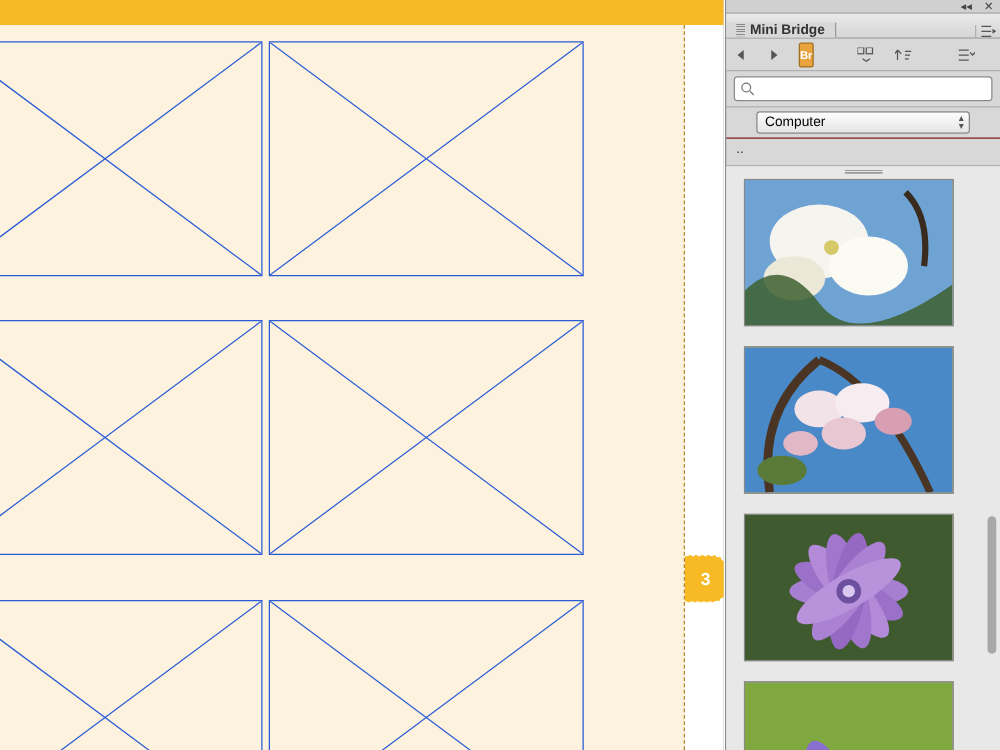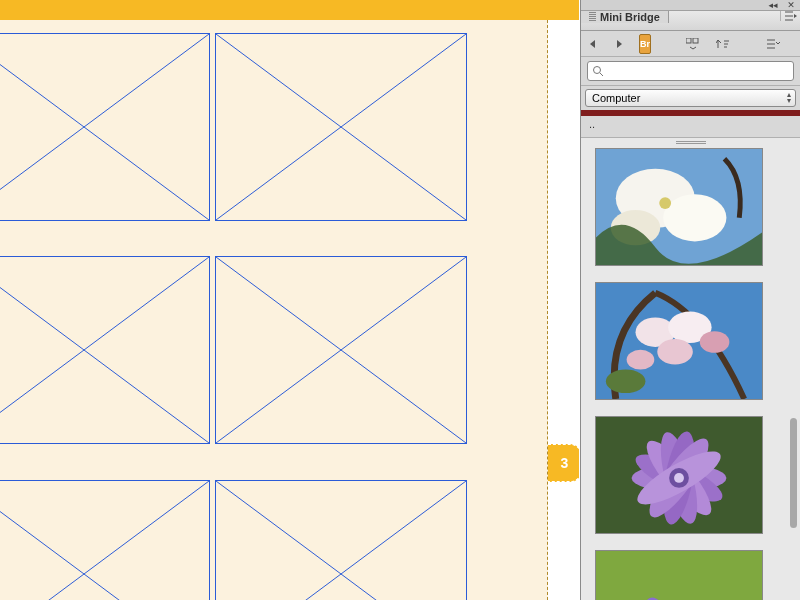--- a/index.html
+++ b/index.html
@@ -9,35 +9,35 @@
 .top-bar { position: absolute; top: 0; left: 0; right: 0; height: 20px; background: #f7b924; }
 .page { position: absolute; top: 20px; left: 0; width: 548px; bottom: 0; background: #fcf2de; border-right: 1px dashed #b08a2a; }
 .frame { position: absolute; border: 1px solid #2a5bd7; }
 .frame svg { position: absolute; top: 0; left: 0; width: 100%; height: 100%; }
 .frame svg line { stroke: #2a5bd7; stroke-width: 1; }
 .page-tab { position: absolute; background: #f7b924; color: #fff; font-size: 14px; font-weight: bold; width: 34px; height: 38px; display: flex; align-items: center; justify-content: center; border-top-right-radius: 12px; border-bottom-right-radius: 12px; border: 1px dashed #fff; border-left: none; }
 .gap { width: 1px; height: 600px; background: #fff; }
 .panel { width: 220px; height: 600px; background: #d8d8d8; display: flex; flex-direction: column; border-left: 1px solid #8a8a8a; }
 .panel-top { height: 11px; background: #d0d0d0; border-bottom: 1px solid #a0a0a0; display: flex; justify-content: flex-end; align-items: center; padding: 0 4px; gap: 8px; }
 .tiny-icon { width: 10px; height: 8px; display: flex; align-items: center; justify-content: center; color: #444; font-size: 9px; cursor: pointer; }
-.panel-tab-row { height: 20px; background: linear-gradient(#e9e9e9,#d6d6d6); border-bottom: 1px solid #9a9a9a; display: flex; align-items: flex-start; }
+.panel-tab-row { height: 20px; background: linear-gradient(#e9e9e9,#d6d6d6); border-bottom: 1px solid #9a9a9a; display: flex; align-items: flex-end; }
 .panel-tab { display: flex; align-items: center; gap: 4px; padding: 0 8px; background: #d8d8d8; border-right: 1px solid #9a9a9a; font-weight: bold; font-size: 11px; color: #333; }
 .grip { display: inline-block; width: 7px; height: 10px; background: repeating-linear-gradient(to bottom,#888 0,#888 1px,transparent 1px,transparent 2px); }
 .panel-tab-spacer { flex: 1; }
 .panel-menu { width: 20px; display: flex; align-items: center; justify-content: center; cursor: pointer; border-left: 1px solid #b0b0b0; }
 .toolbar { height: 26px; background: #d8d8d8; border-bottom: 1px solid #b0b0b0; display: flex; align-items: center; padding: 0 6px; gap: 14px; }
 .tool-btn { width: 20px; height: 20px; display: flex; align-items: center; justify-content: center; cursor: pointer; color: #444; border: 1px solid transparent; border-radius: 2px; }
 .tool-btn.br { background: #e8a33d; color: #fff; font-size: 9px; font-weight: bold; border: 1px solid #a07020; }
 .tool-sep { width: 1px; height: 18px; background: #a0a0a0; margin: 0 3px; }
 .tool-flex { flex: 1; }
 .search-row { padding: 4px 6px; border-bottom: 1px solid #b0b0b0; }
 .search-box { display: flex; align-items: center; height: 20px; background: #fff; border: 1px solid #8a8a8a; border-radius: 3px; padding: 0 4px; }
 .search-box svg { width: 12px; height: 12px; }
 .search-box input { flex: 1; border: none; outline: none; font-size: 11px; padding-left: 4px; background: transparent; }
-.dropdown-row { padding: 3px 4px; border-bottom: 6px solid #7f1d1d; }
+.dropdown-row { padding: 3px 24px; border-bottom: 1px solid #7f1d1d; }
 .dropdown { height: 18px; background: linear-gradient(#fdfdfd,#e4e4e4); border: 1px solid #8a8a8a; border-radius: 3px; display: flex; align-items: center; padding: 0 6px; font-size: 11px; cursor: pointer; position: relative; }
 .dropdown .dd-arrows { position: absolute; right: 4px; font-size: 8px; line-height: 6px; color: #555; }
 .path-row { height: 22px; padding: 2px 8px; font-size: 11px; color: #333; border-bottom: 1px solid #b0b0b0; }
 .thumb-area { flex: 1; background: #e8e8e8; position: relative; overflow: hidden; }
 .thumb-grip { height: 8px; display: flex; align-items: center; justify-content: center; }
 .thumb-grip-inner { width: 30px; height: 3px; background: repeating-linear-gradient(to bottom,#999 0,#999 1px,transparent 1px,transparent 2px); }
 .thumb-list { position: absolute; top: 10px; left: 14px; right: 20px; bottom: 0; overflow: hidden; }
 .thumb { width: 168px; height: 118px; margin-bottom: 16px; background: #99a889; border: 1px solid #888; position: relative; overflow: hidden; }
 .thumb svg { width: 100%; height: 100%; display: block; }
 .scroll-thumb { position: absolute; right: 3px; top: 280px; width: 7px; height: 110px; background: #a8a8a8; border-radius: 4px; }

